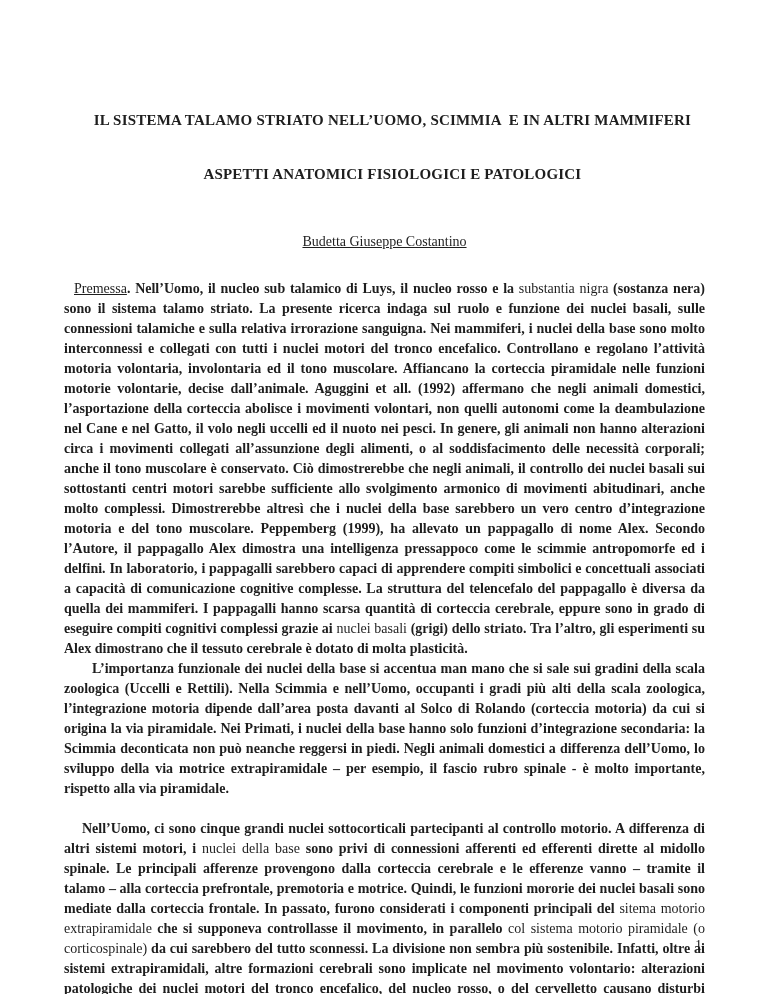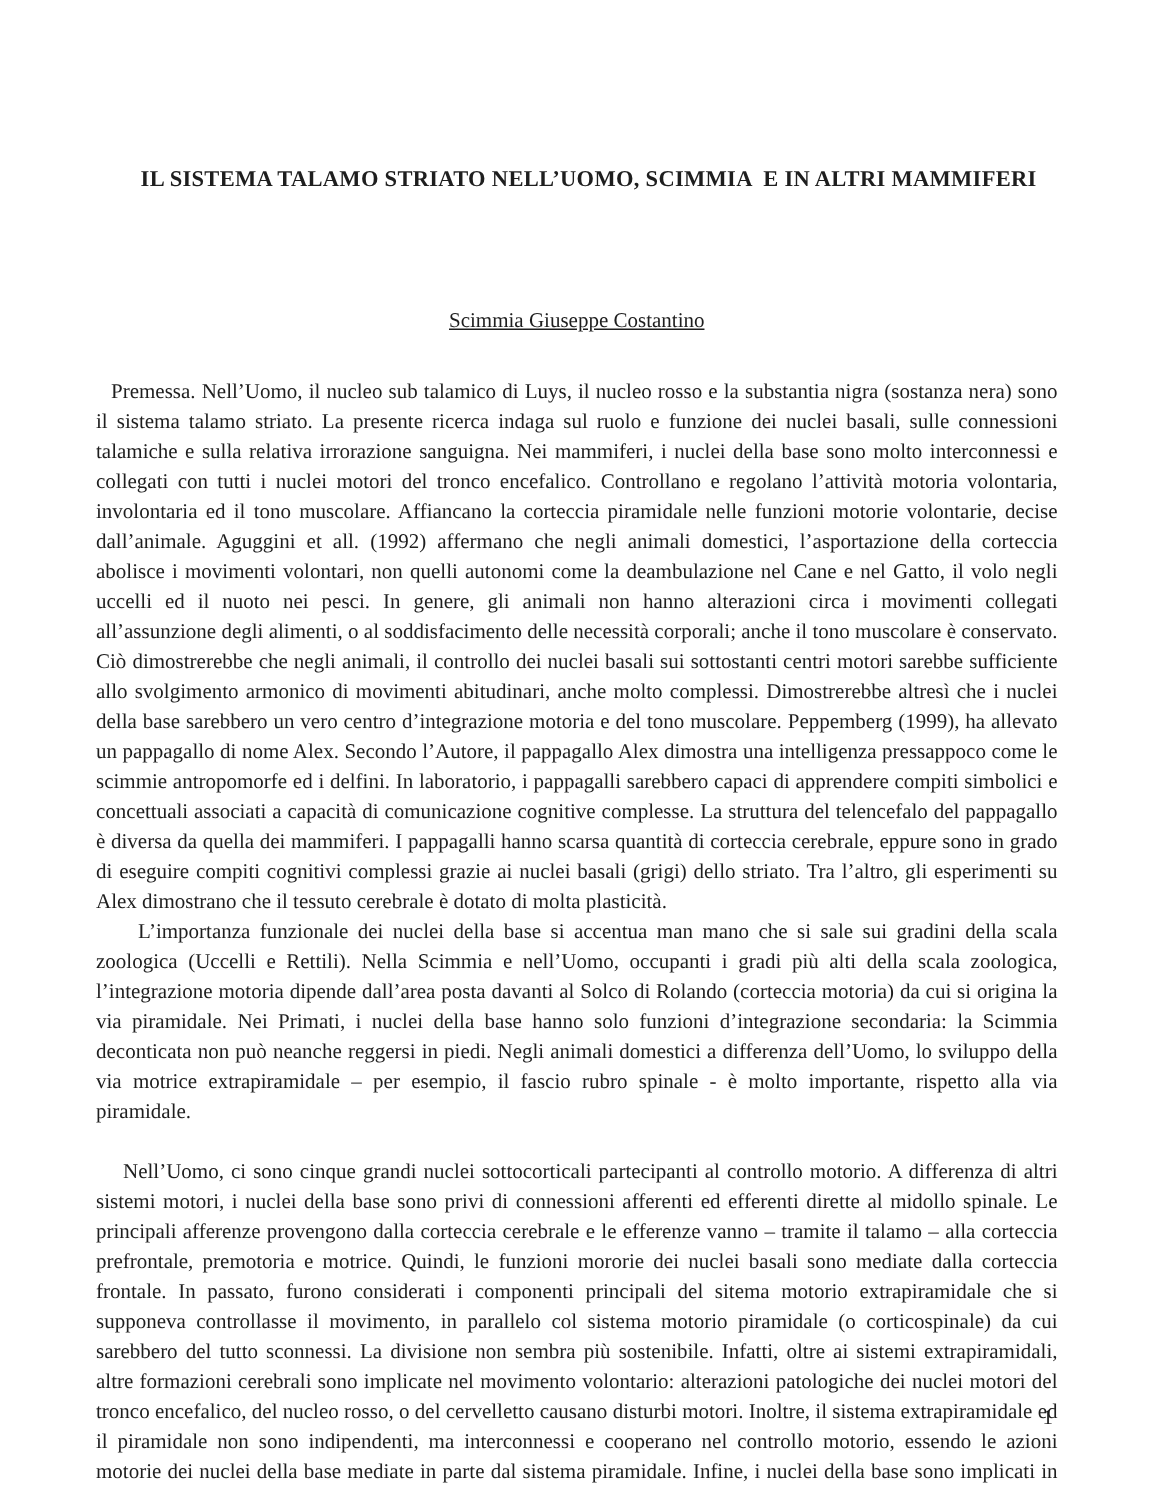--- a/index.html
+++ b/index.html
@@ -46,42 +46,43 @@
   .para {
     margin: 0;
     padding: 0;
   }
   .para.space-before {
     margin-top: 20px;
   }
   .para.continues {
     text-align-last: justify;
   }
-  .run-normal { font-style: normal; font-weight: normal; }
+  .run-normal { font-style: normal; font-weight: bold; }
   .run-italic { }
   .run-bold { font-weight: 400; }
-  .run-underline { }
+  .run-underline { text-decoration: underline; }
   .page-number {
     position: absolute;
     right: 66px;
     bottom: 40px;
     font-size: 14px;
     line-height: 16px;
   }
 </style>
 </head>
 <body>
 
 <div class="page">
   <h1 class="doc-title">
     <span>IL SISTEMA TALAMO STRIATO NELL’UOMO, SCIMMIA  E IN ALTRI MAMMIFERI</span><br>
+    <span>ASPETTI ANATOMICI FISIOLOGICI E PATOLOGICI</span>
   </h1>
 
   <div class="author-line">
-    <span class="author-name">Scimmia Giuseppe Costantino</span>
+    <span class="author-name">Budetta Giuseppe Costantino</span>
   </div>
 
   <div class="body-text">
       <p class="para" style="text-indent: 10px;"><span class="run-underline">Premessa</span><span class="run-normal">. Nell’Uomo, il nucleo sub talamico di Luys, il nucleo rosso e la </span><span class="run-italic">substantia nigra</span><span class="run-normal"> (sostanza nera) sono il sistema talamo striato. La presente ricerca indaga sul ruolo e funzione dei nuclei basali, sulle connessioni talamiche e sulla relativa irrorazione sanguigna. Nei mammiferi, i nuclei della base sono molto interconnessi e collegati con tutti i nuclei motori del tronco encefalico. Controllano e regolano l’attività motoria volontaria, involontaria ed il tono muscolare. Affiancano la corteccia piramidale nelle funzioni motorie volontarie, decise dall’animale. Aguggini et all. (1992) affermano che negli animali domestici, l’asportazione della corteccia abolisce i movimenti volontari, non quelli autonomi come la deambulazione nel Cane e nel Gatto, il volo negli uccelli ed il nuoto nei pesci. In genere, gli animali non hanno alterazioni circa i movimenti collegati all’assunzione degli alimenti, o al soddisfacimento delle necessità corporali; anche il tono muscolare è conservato. Ciò dimostrerebbe che negli animali, il controllo dei nuclei basali sui sottostanti centri motori sarebbe sufficiente allo svolgimento armonico di movimenti abitudinari, anche molto complessi. Dimostrerebbe altresì che i nuclei della base sarebbero un vero centro d’integrazione motoria e del tono muscolare. Peppemberg (1999), ha allevato un pappagallo di nome Alex. Secondo l’Autore, il pappagallo Alex dimostra una intelligenza pressappoco come le scimmie antropomorfe ed i delfini. In laboratorio, i pappagalli sarebbero capaci di apprendere compiti simbolici e concettuali associati a capacità di comunicazione cognitive complesse. La struttura del telencefalo del pappagallo è diversa da quella dei mammiferi. I pappagalli hanno scarsa quantità di corteccia cerebrale, eppure sono in grado di eseguire compiti cognitivi complessi grazie ai </span><span class="run-bold">nuclei basali</span><span class="run-normal"> (grigi) dello striato. Tra l’altro, gli esperimenti su Alex dimostrano che il tessuto cerebrale è dotato di molta plasticità.</span></p>
       <p class="para" style="text-indent: 28px;"><span class="run-normal">L’importanza funzionale dei nuclei della base si accentua man mano che si sale sui gradini della scala zoologica (Uccelli e Rettili). Nella Scimmia e nell’Uomo, occupanti i gradi più alti della scala zoologica, l’integrazione motoria dipende dall’area posta davanti al Solco di Rolando (corteccia motoria) da cui si origina la via piramidale. Nei Primati, i nuclei della base hanno solo funzioni d’integrazione secondaria: la Scimmia deconticata non può neanche reggersi in piedi. Negli animali domestici a differenza dell’Uomo, lo sviluppo della via motrice extrapiramidale – per esempio, il fascio rubro spinale - è molto importante, rispetto alla via piramidale.</span></p>
       <p class="para space-before continues" style="text-indent: 18px;"><span class="run-normal">Nell’Uomo, ci sono cinque grandi nuclei sottocorticali partecipanti al controllo motorio. A differenza di altri sistemi motori, i </span><span class="run-italic">nuclei della base</span><span class="run-normal"> sono privi di connessioni afferenti ed efferenti dirette al midollo spinale. Le principali afferenze provengono dalla corteccia cerebrale e le efferenze vanno – tramite il talamo – alla corteccia prefrontale, premotoria e motrice. Quindi, le funzioni mororie dei nuclei basali sono mediate dalla corteccia frontale. In passato, furono considerati i componenti principali del </span><span class="run-italic">sitema motorio extrapiramidale</span><span class="run-normal"> che si supponeva controllasse il movimento, in parallelo </span><span class="run-italic">col sistema motorio piramidale (o corticospinale)</span><span class="run-normal"> da cui sarebbero del tutto sconnessi. La divisione non sembra più sostenibile. Infatti, oltre ai sistemi extrapiramidali, altre formazioni cerebrali sono implicate nel movimento volontario: alterazioni patologiche dei nuclei motori del tronco encefalico, del nucleo rosso, o del cervelletto causano disturbi motori. Inoltre, il sistema extrapiramidale ed il piramidale non sono indipendenti, ma interconnessi e cooperano nel controllo motorio, essendo le azioni motorie dei nuclei della base mediate in parte dal sistema piramidale. Infine, i nuclei della base sono implicati in comportamenti non correlati col movimento svolgendo funzioni cognitive, com’è stato dimostrato nei soggetti</span></p>
     </div>
 
   <div class="page-number">1</div>
 </div>

